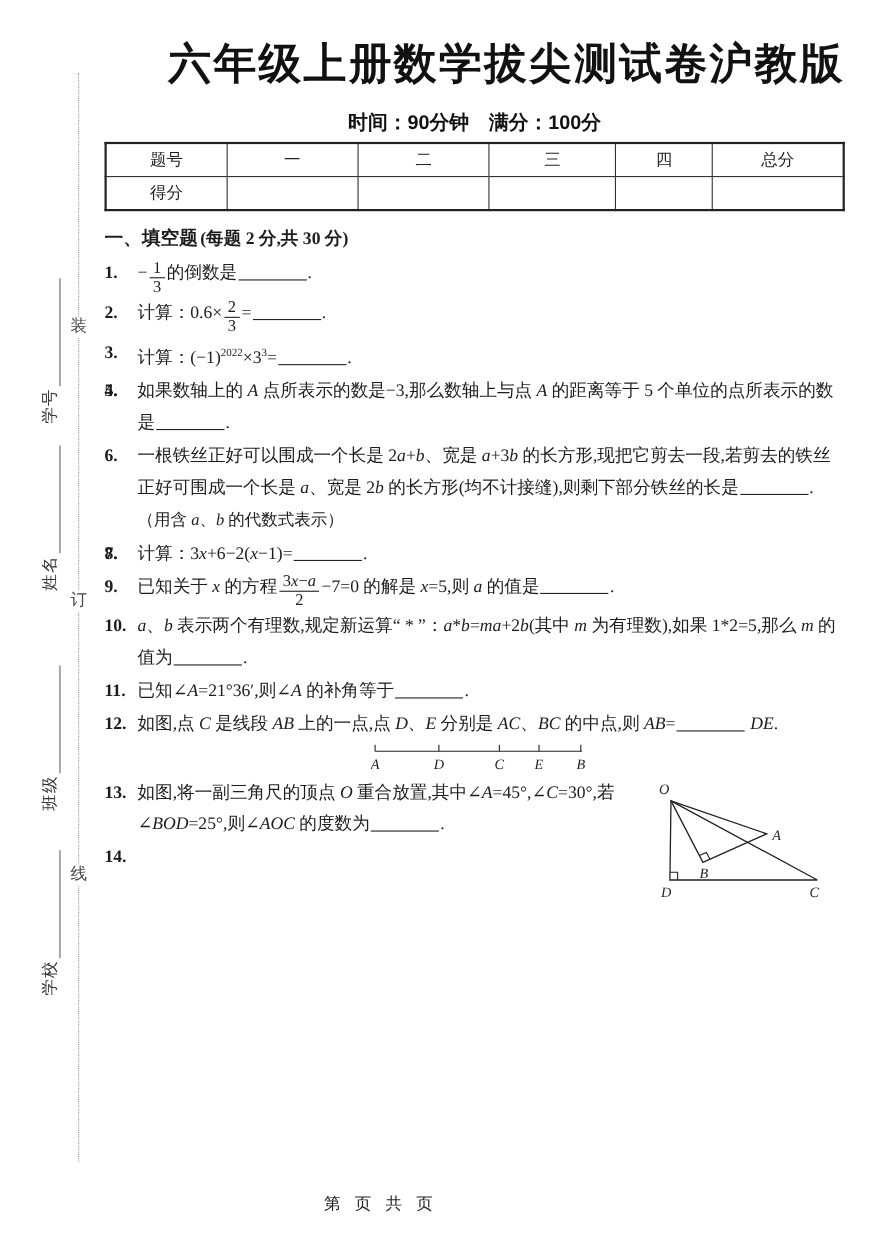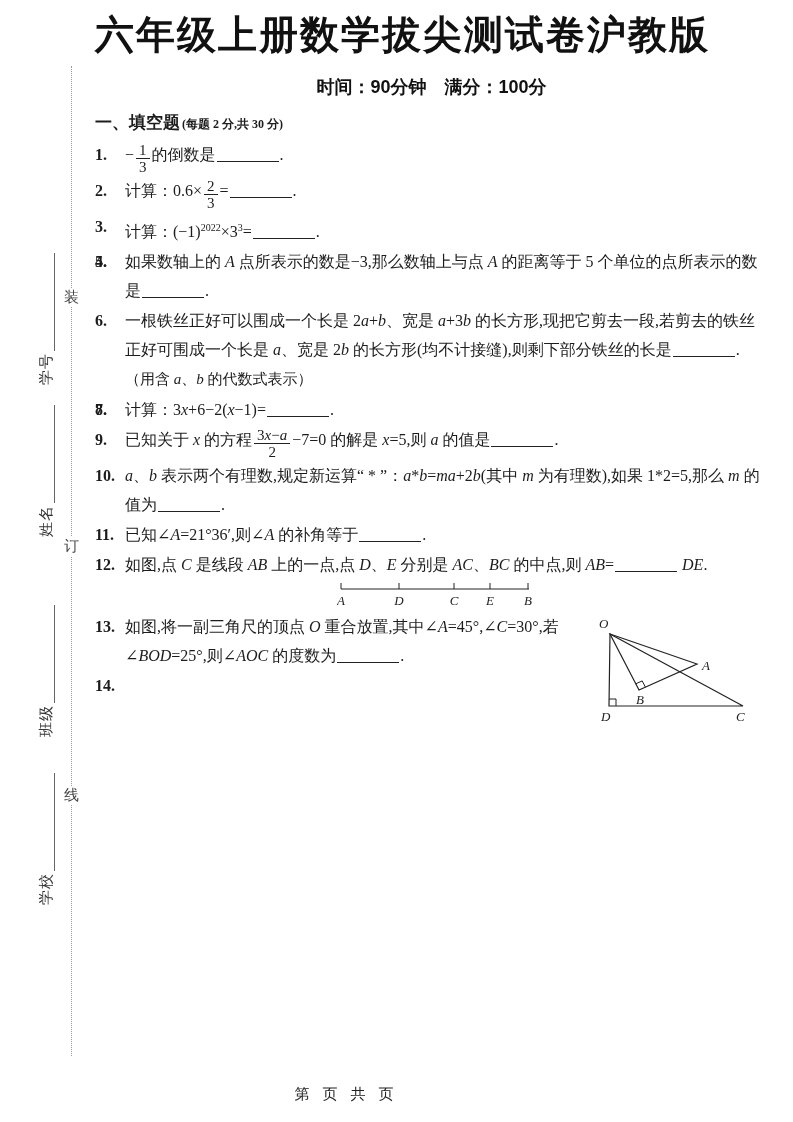--- a/index.html
+++ b/index.html
@@ -12,34 +12,34 @@
     color:#444;line-height:19px;}
   .bchar-1{top:288px}.bchar-2{top:537px}.bchar-3{top:786px}
   .field{position:absolute;left:-30px;width:150px;height:20px;transform:rotate(-90deg);
     display:flex;align-items:flex-end;font-size:15px;color:#333;}
   .field .lab{line-height:17px;letter-spacing:1px;white-space:nowrap;}
   .field .line{width:98px;border-bottom:1px solid #666;height:14px;margin-left:2px;}
   .field-xh{top:300px}.field-xm{top:452px}.field-bj{top:652px}.field-xx{top:820px}
 
   
   .content{position:absolute;left:95px;top:0;width:673px;}
-  .title{margin-top:12px;text-align:left;font-family:"Liberation Sans","DejaVu Sans",sans-serif;
+  .title{margin-top:36px;text-align:right;font-family:"Liberation Sans","DejaVu Sans",sans-serif;
     font-weight:bold;font-size:39px;letter-spacing:2px;line-height:46px;color:#111;}
   .subtitle{margin-top:24px;text-align:center;font-family:"Liberation Sans","DejaVu Sans",sans-serif;
     font-weight:bold;font-size:31px;letter-spacing:4px;line-height:38px;color:#111;}
   .meta{margin-top:18px;text-align:center;font-family:"Liberation Sans","DejaVu Sans",sans-serif;
     font-weight:bold;font-size:18px;line-height:22px;color:#111;}
 
   table.score{margin-top:7px;width:100%;border-collapse:collapse;border:2px solid #222;}
   table.score td{border:1px solid #333;height:29px;text-align:center;font-size:15px;color:#222;padding:0;}
   .cw0{width:16.4%}.cw1{width:17.8%}.cw2{width:17.8%}.cw3{width:17.1%}.cw4{width:13.1%}.cw5{width:17.8%}
 
   .section-heading{margin:13px 0 4px;font-size:17px;line-height:24px;}
   .section-title{font-weight:bold;font-family:"Liberation Sans","DejaVu Sans",sans-serif;}
-  .section-note{font-size:12px;font-weight:600;margin-left:2px;}
+  .section-note{font-size:16px;font-weight:600;margin-left:2px;}
 
   
   .questions{margin-top:4px;font-size:16px;line-height:29px;}
   .q{position:relative;padding-left:30px;margin-bottom:1px;}
   .q-no{position:absolute;left:0;top:0;width:27px;font-weight:bold;}
   .math{font-family:"Liberation Serif","DejaVu Serif",serif;}
   .math i,.kai i,.fl{font-style:italic;}
   .math sup{font-size:10px;}
   .kai{font-size:15px;font-weight:500;margin-top:46px;}
   .blank{display:inline-block;width:62px;height:15px;border-bottom:1px solid #222;
@@ -84,20 +84,40 @@
   </div>
   <div class="field field-xx">
     <span class="lab">学校</span>
     <span class="line"></span>
   </div>
 
   <div class="content">
     <div class="title">六年级上册数学拔尖测试卷沪教版</div>
     <div class="meta">时间：90分钟　满分：100分</div>
 
+    <table class="score">
+      <tbody>
+          <tr>
+        <td class="cw0">题号</td>
+        <td class="cw1">一</td>
+        <td class="cw2">二</td>
+        <td class="cw3">三</td>
+        <td class="cw4">四</td>
+        <td class="cw5">总分</td>
+      </tr>
+      <tr>
+        <td>得分</td>
+        <td></td>
+        <td></td>
+        <td></td>
+        <td></td>
+        <td></td>
+      </tr>
+    </tbody>
+      </table>
 
     <div class="section-heading">
       <span class="section-title">一、填空题</span><span class="section-note">(每题 2 分,共 30 分)</span>
     </div>
 
     <div class="questions">
         <div class="q"><span class="q-no">1.</span><span class="q-body"><span class="math">−</span><span class="frac"><span class="fnum">1</span><span class="fden">3</span></span><span>的倒数是</span><span class="blank"></span><span>.</span></span></div>
         <div class="q"><span class="q-no">2.</span><span class="q-body"><span>计算：</span><span class="math">0.6×</span><span class="frac"><span class="fnum">2</span><span class="fden">3</span></span><span class="math">=</span><span class="blank"></span><span>.</span></span></div>
         <div class="q"><span class="q-no">3.</span><span class="q-body"><span>计算：</span><span class="math">(−1)<sup>2022</sup></span><span class="math">×</span><span class="math">3<sup>3</sup></span><span class="math">=</span><span class="blank"></span><span>.</span></span></div>
         <div class="q"><span class="q-no">4.</span></div>

